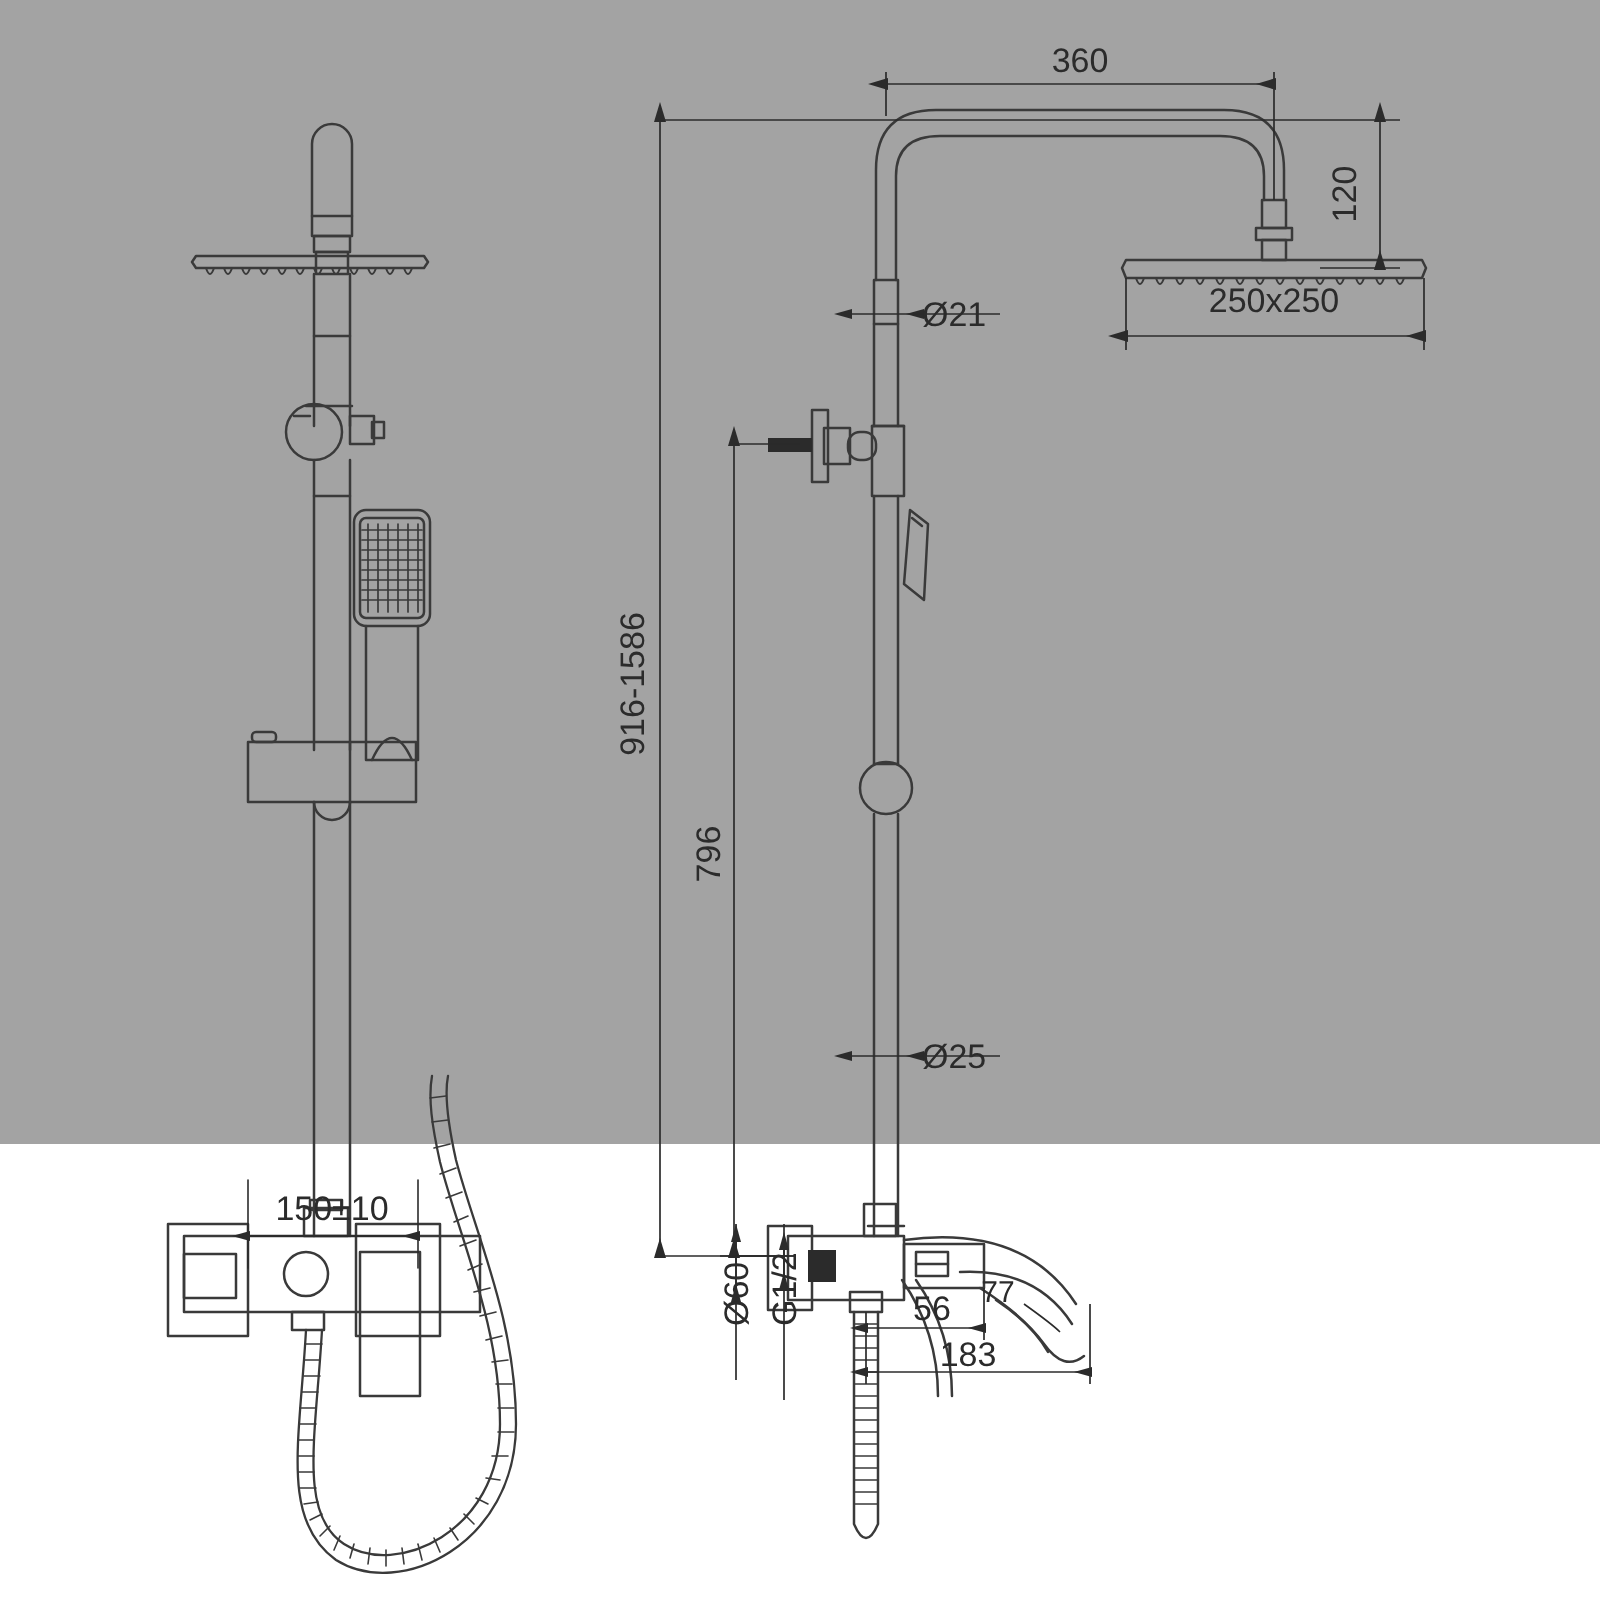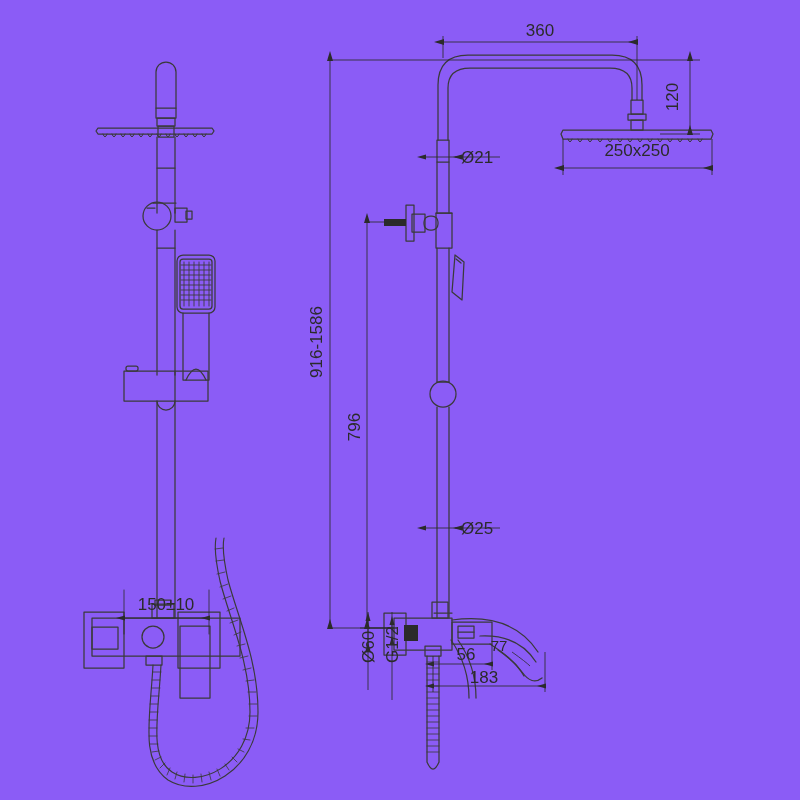--- a/index.html
+++ b/index.html
@@ -1,18 +1,18 @@
 <!DOCTYPE html>
 <html><head>
 <meta charset="utf-8">
 <style>
   html,body{margin:0;padding:0;background:#ffffff;}
   body{width:800px;height:800px;overflow:hidden;
        font-family:"Liberation Sans", sans-serif;}
-  #stage{position:relative;width:800px;height:800px;background:#8b5cf6;}
+  #stage{position:relative;width:800px;height:572px;background:#a3a3a3;}
   svg{display:block;}
   .dimtxt{font-family:"Liberation Sans", sans-serif;font-size:17px;fill:#2b2b2b;}
 </style>
 </head>
 <body>
 
 <div id="stage">
 <svg width="800" height="800" viewBox="0 0 800 800">
 
   <defs>

